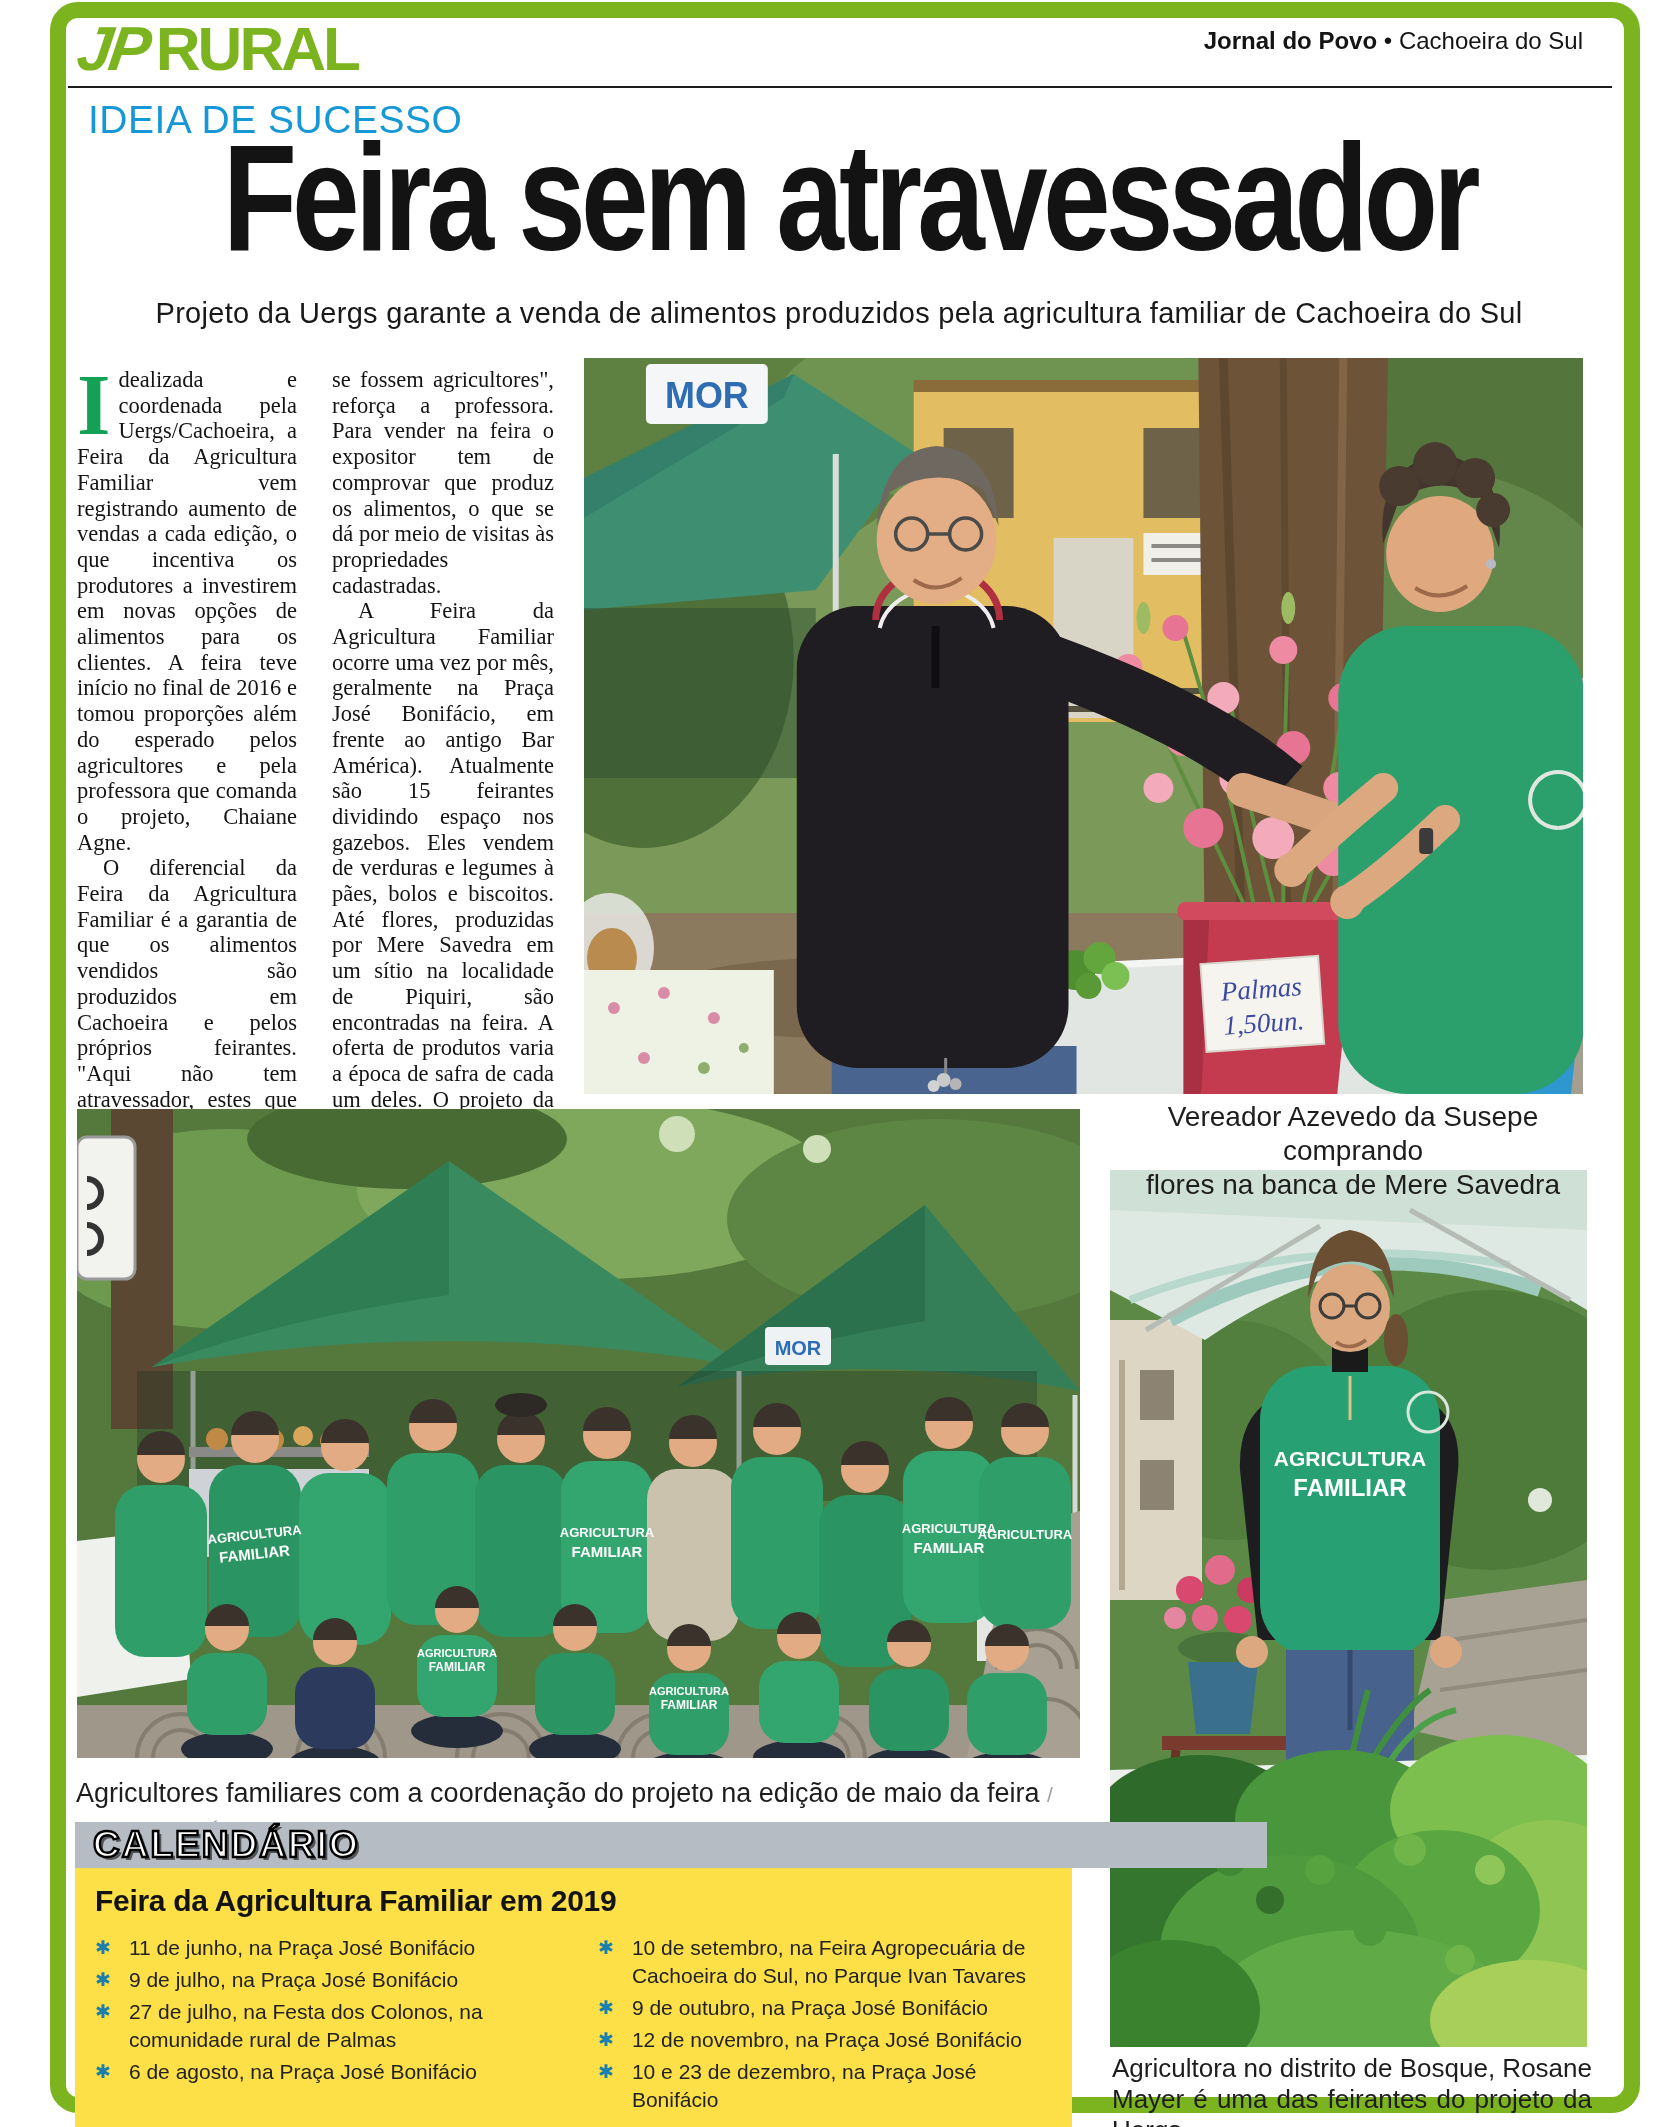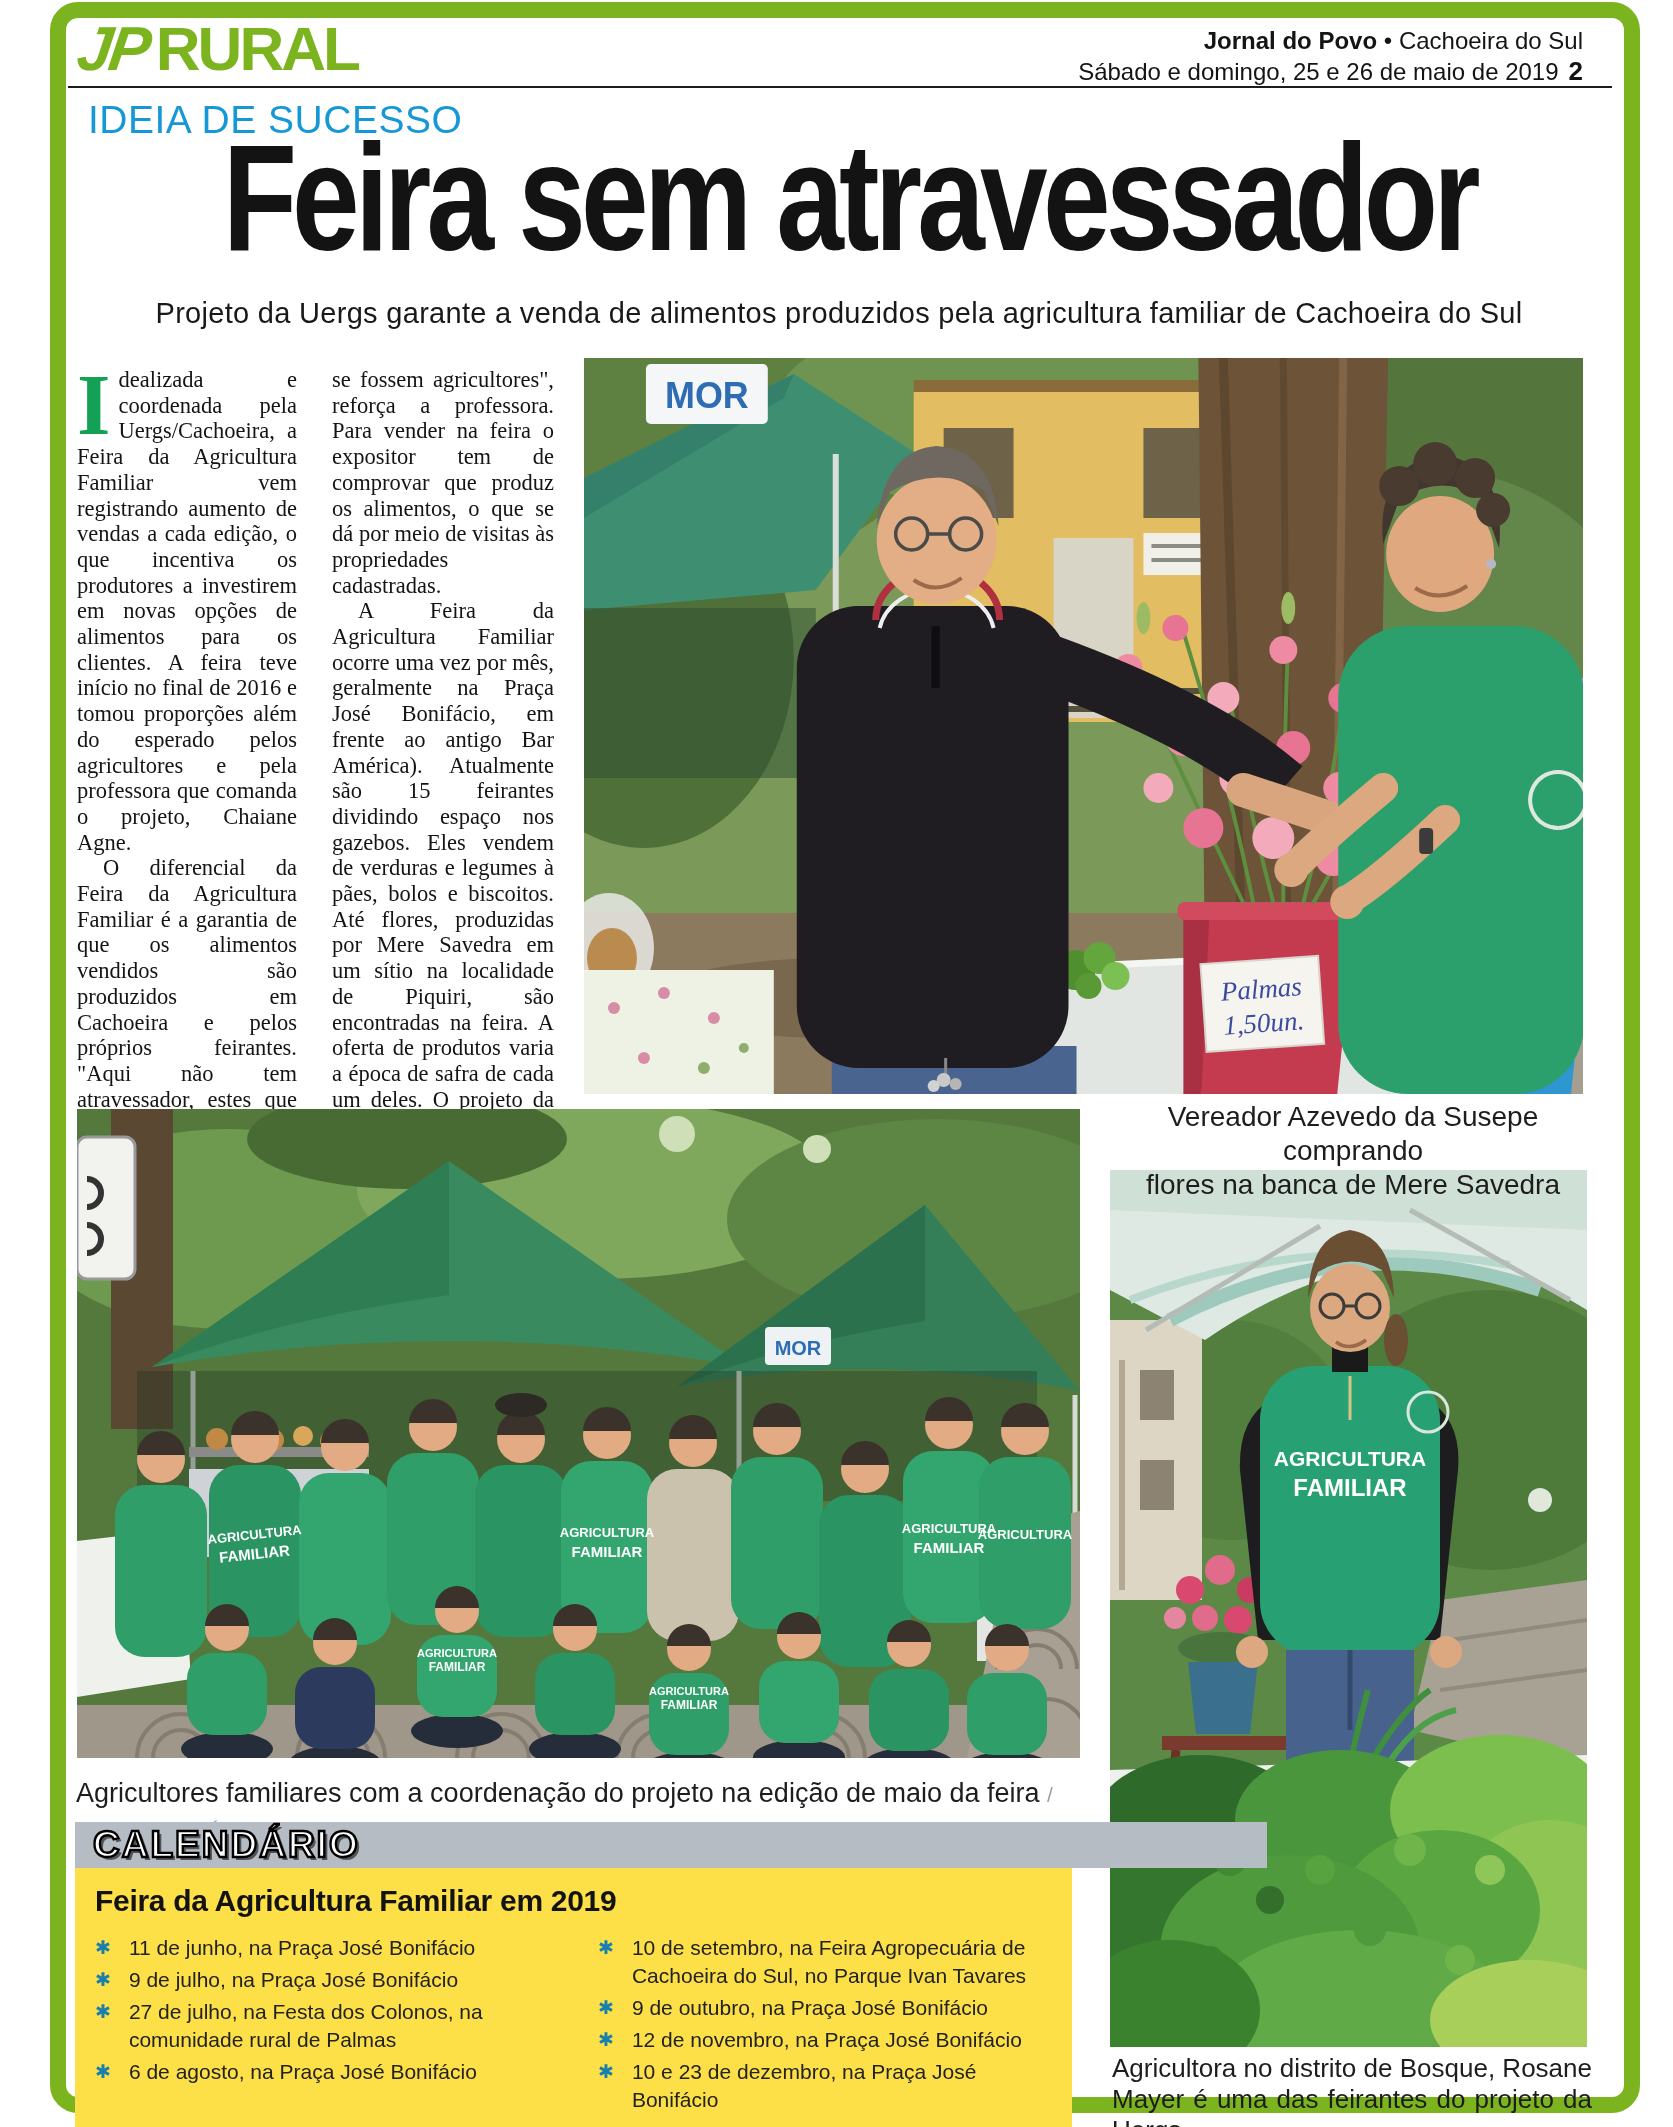--- a/index.html
+++ b/index.html
@@ -68,23 +68,20 @@
 
   <div class="logo">
     <span class="jp">JP</span><span>RURAL</span>
   </div>
   <div class="masthead">
     <div>
       <b>Jornal do Povo</b>
       <span>•</span>
       <span>Cachoeira do Sul</span>
     </div>
-    <div>
-      <span>Sábado e domingo, 25 e 26  de maio de 2019</span><span class="pgnum">2</span>
-    </div>
   </div>
   <div class="rule"></div>
 
   <div class="kicker">IDEIA DE SUCESSO</div>
   <div class="headline">
     <span class="inner">Feira sem atravessador</span>
   </div>
   <div class="subheadline">Projeto da Uergs garante a venda de alimentos produzidos pela agricultura familiar de Cachoeira do Sul</div>
 
   <div class="bodycol" id="col1">

